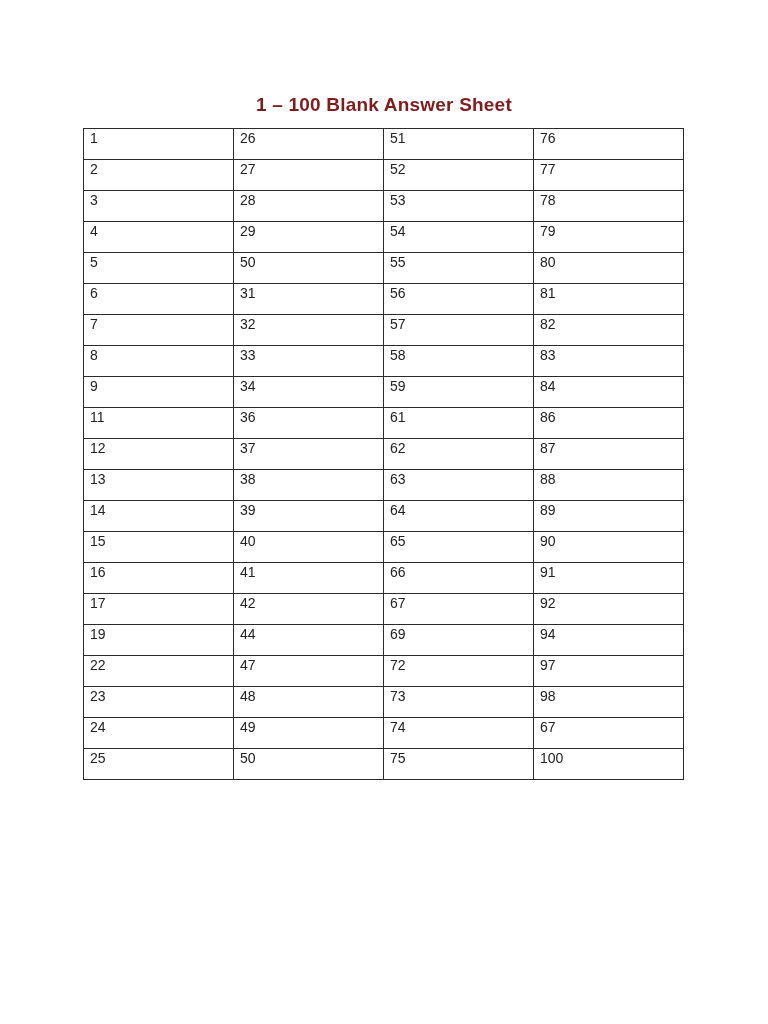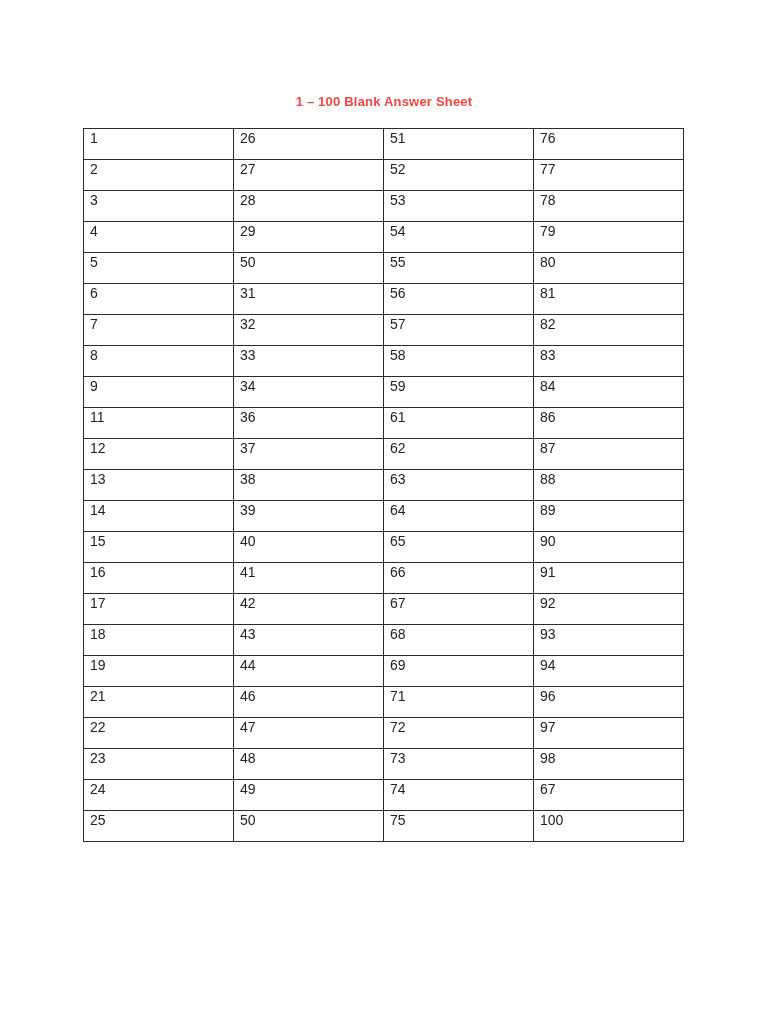--- a/index.html
+++ b/index.html
@@ -19,24 +19,24 @@
     height: 1024px;
     background: #ffffff;
     overflow: hidden;
   }
   .doc-title {
     position: absolute;
     top: 94px;
     left: 0;
     width: 100%;
     text-align: center;
-    font-size: 13px;
+    font-size: 19px;
     font-weight: bold;
     letter-spacing: 0.2px;
-    color: #ef4444;
+    color: #7f1d1d;
   }
   table.answer-table {
     position: absolute;
     top: 128px;
     left: 83px;
     width: 601px;
     border-collapse: collapse;
     table-layout: fixed;
   }
   table.answer-table td {
@@ -151,36 +151,24 @@
           <td><span>66</span></td>
           <td><span>91</span></td>
         </tr>
         <tr>
           <td><span>17</span></td>
           <td><span>42</span></td>
           <td><span>67</span></td>
           <td><span>92</span></td>
         </tr>
         <tr>
-          <td><span>18</span></td>
-          <td><span>43</span></td>
-          <td><span>68</span></td>
-          <td><span>93</span></td>
-        </tr>
-        <tr>
           <td><span>19</span></td>
           <td><span>44</span></td>
           <td><span>69</span></td>
           <td><span>94</span></td>
-        </tr>
-        <tr>
-          <td><span>21</span></td>
-          <td><span>46</span></td>
-          <td><span>71</span></td>
-          <td><span>96</span></td>
         </tr>
         <tr>
           <td><span>22</span></td>
           <td><span>47</span></td>
           <td><span>72</span></td>
           <td><span>97</span></td>
         </tr>
         <tr>
           <td><span>23</span></td>
           <td><span>48</span></td>

